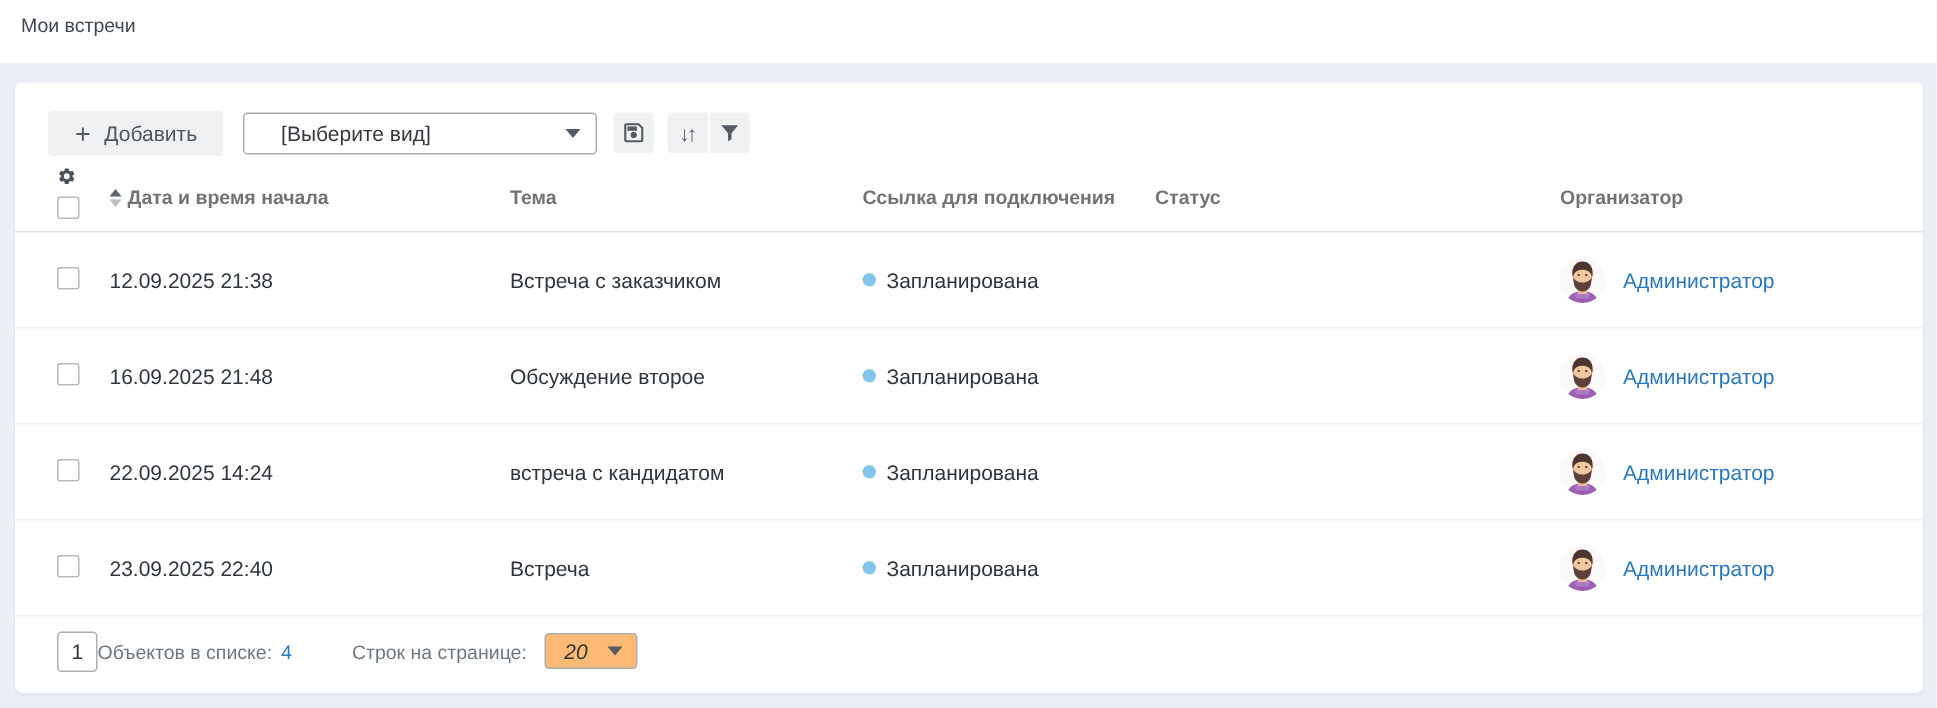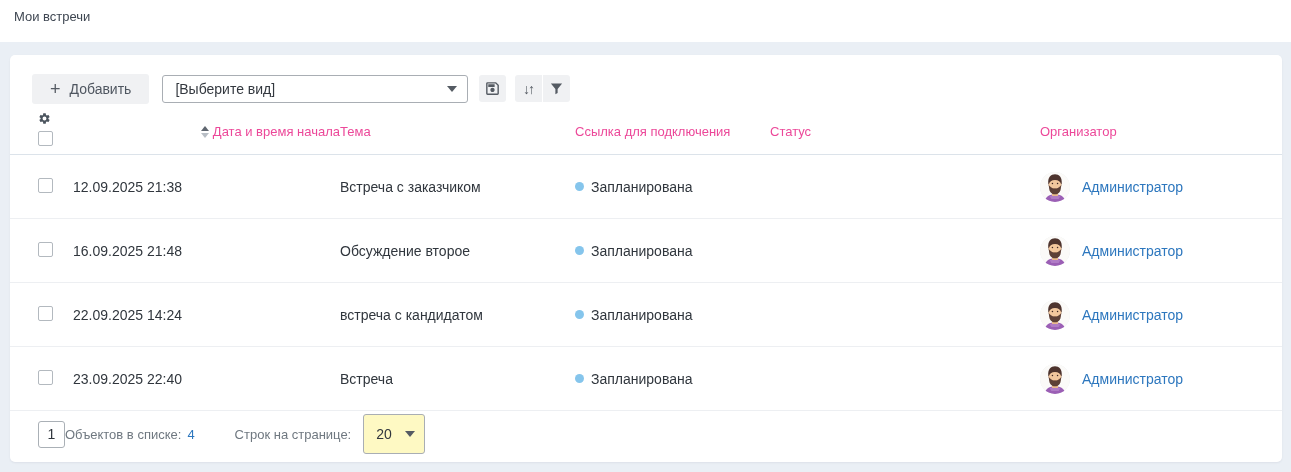--- a/index.html
+++ b/index.html
@@ -48,27 +48,27 @@
     font-family: "Liberation Sans", sans-serif;
     font-size: 14px;
     color: #4f5660;
     cursor: pointer;
   }
   .plus-glyph { font-size: 18px; font-weight: 400; color: #555b63; line-height: 1; }
   .select-box {
     display: inline-flex;
     align-items: center;
     justify-content: space-between;
-    width: 306px;
+    width: 236px;
     height: 28px;
     margin-left: 13px;
     border: 1px solid #a9aeb4;
     border-radius: 3px;
     background: #fff;
-    padding: 0 10px 0 12px;
+    padding: 0 10px 0 24px;
     font-size: 14px;
     color: #33383f;
     cursor: pointer;
   }
   .caret {
     width: 0; height: 0;
     border-left: 5px solid transparent;
     border-right: 5px solid transparent;
     border-top: 6px solid #555b63;
     display: inline-block;
@@ -97,23 +97,22 @@
     grid-template-columns: 35px 267px 235px 195px 270px 1fr;
     padding: 0 22px 0 28px;
     align-items: center;
   }
   .thead {
     height: 46px;
     border-bottom: 1px solid #dce3ea;
   }
   .th {
     font-size: 13px;
-    color: #ec4899;
-    font-weight: 400;
-    justify-content: flex-end;
+    color: #737373;
+    font-weight: 700;
   }
   .th-first {
     align-self: start;
     padding-top: 2px;
     display: flex;
     flex-direction: column;
     align-items: flex-start;
     gap: 2px;
   }
   .gear { color: #4b545e; cursor: pointer; }
@@ -175,31 +174,32 @@
     justify-content: center;
     font-size: 14px;
     color: #30363d;
     background: #fff;
     cursor: pointer;
   }
   .objects-group { display: inline-flex; gap: 6px; align-items: center; }
   .count-blue { color: #2d77be; }
   .rows-group { margin-left: 40px; display: inline-flex; gap: 12px; align-items: center; }
   .rows-select {
-    width: 62px; height: 40px;
+    width: 62px; height: 24px;
     border: 1px solid #a9aeb4;
     border-radius: 3px;
-    background: #fef9c3;
+    background: #fdba74;
     display: inline-flex;
     align-items: center;
     justify-content: space-between;
     padding: 0 9px 0 12px;
     font-size: 14px;
     color: #30363d;
     cursor: pointer;
+    font-style: italic;
   }
 </style>
 </head>
 <body>
 
 <div class="title-band">
   <div class="page-title">Мои встречи</div>
 </div>
 
 <div class="content-wrap">

